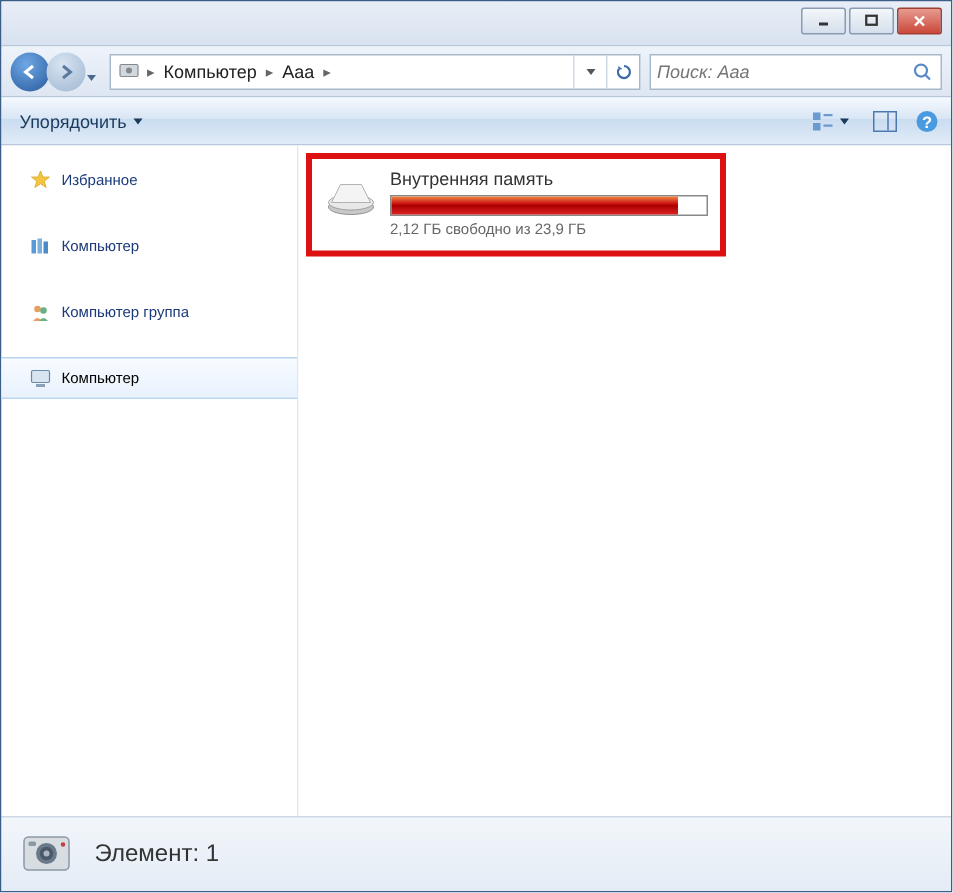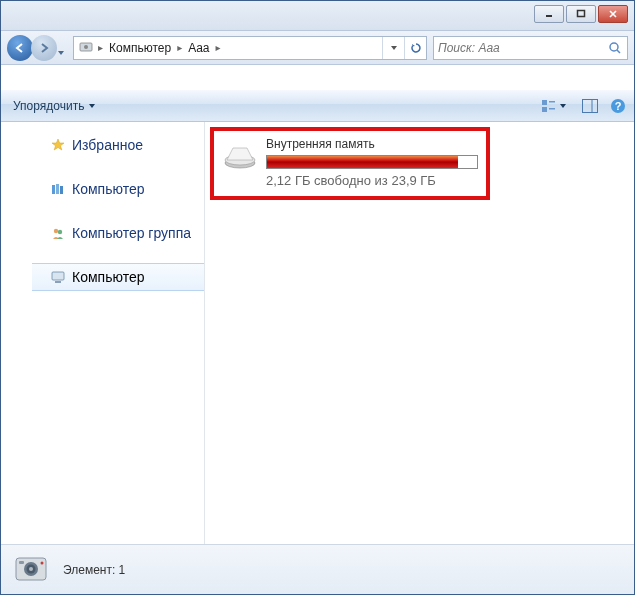--- a/index.html
+++ b/index.html
@@ -27,45 +27,45 @@
   .addr-sep { color:#666; padding: 0 2px; font-size:10px; }
   .addr-icon { width:16px; height:16px; margin: 0 2px 0 4px; display:flex; align-items:center; justify-content:center; }
   .addr-right { margin-left:auto; display:flex; }
   .addr-btn { width:22px; height:22px; display:flex; align-items:center; justify-content:center; border-left:1px solid #d0dae6; }
 
   .searchbar { width:195px; height:24px; background:#fff; border:1px solid #a8b8cc; display:flex; align-items:center; padding:0 4px; }
   .searchbar input { border:none; outline:none; flex:1; font-size:12px; font-style:italic; color:#888; background:transparent; }
   .search-icon { width:16px; height:16px; display:flex; align-items:center; justify-content:center; }
 
   
-  .toolbar { height:32px; background: linear-gradient(#f5f9ff,#d9e6f5 45%,#cadcf0 46%,#e0ebf7); border-bottom:1px solid #b8c7dc; display:flex; align-items:center; padding:0 6px; font-size:12px; color:#1a3a5c;margin-top:25px; }
+  .toolbar { height:32px; background: linear-gradient(#f5f9ff,#d9e6f5 45%,#cadcf0 46%,#e0ebf7); border-bottom:1px solid #b8c7dc; display:flex; align-items:center; padding:0 6px; font-size:12px; color:#1a3a5c; }
   .org-btn { padding: 3px 6px; display:flex; align-items:center; gap:4px; border-radius:2px; }
   .tool-right { margin-left:auto; display:flex; gap:8px; align-items:center; }
   .tool-icon { width:20px; height:20px; display:flex; align-items:center; justify-content:center; }
   .tool-group { display:flex; align-items:center; gap:2px; padding:2px 4px; border:1px solid transparent; border-radius:2px; }
 
   
   .body { flex:1; display:flex; min-height:0; }
-  .sidebar { width:173px; background:#fff; border-right:1px solid #e0e6ec; padding:10px 0; font-size:14px;margin-left:31px; }
+  .sidebar { width:198px; background:#fff; border-right:1px solid #e0e6ec; padding:10px 0; font-size:10px; }
   .side-item { display:flex; align-items:center; gap:6px; padding:5px 8px 5px 18px; color:#1a3a7a; cursor:default; }
   .side-item.selected { background:linear-gradient(#f7fbff,#e8f2fd); border:1px solid #b8d4f0; border-left:none; border-right:none; margin:-1px 0; color:#000; }
   .side-item .ii { width:16px; height:16px; display:flex; align-items:center; justify-content:center; flex-shrink:0; }
   .side-gap { height:18px; }
 
   .content { flex:1; background:#fff; padding:10px; position:relative; }
   .drive-card { position:absolute; left:5px; top:5px; width:280px; border:4px solid #d11; padding:6px 8px 8px 8px; display:flex; gap:8px; }
   .drive-icon { width:36px; height:30px; margin-top:4px; display:flex; align-items:center; justify-content:center; }
   .drive-info { flex:1; font-size:12px; color:#333; }
   .drive-name { margin-bottom:4px; }
   .capacity { height:14px; border:1px solid #888; background:#fff; position:relative; margin-bottom:4px; }
   .capacity-fill { position:absolute; left:0; top:0; bottom:0; background:linear-gradient(#e84,#c11 40%,#a00 50%,#d22); }
-  .drive-sub { color:#666; font-size:13px; }
-
-  
-  .statusbar { height:50px; background:linear-gradient(#f2f6fb,#e4ecf5); border-top:1px solid #cdd8e4; display:flex; align-items:center; padding:0 10px; gap:10px; font-size:12px; color:#333; }
+  .drive-sub { color:#666; font-size:10px; }
+
+  
+  .statusbar { height:50px; background:linear-gradient(#f2f6fb,#e4ecf5); border-top:1px solid #cdd8e4; display:flex; align-items:center; padding:0 10px; gap:10px; font-size:16px; color:#333; }
   .status-icon { width:42px; height:38px; display:flex; align-items:center; justify-content:center; }
 </style>
 </head>
 <body>
 
 <div class="window">
 
   <div class="titlebar">
     <div class="win-btn">
       <svg width="10" height="10">

